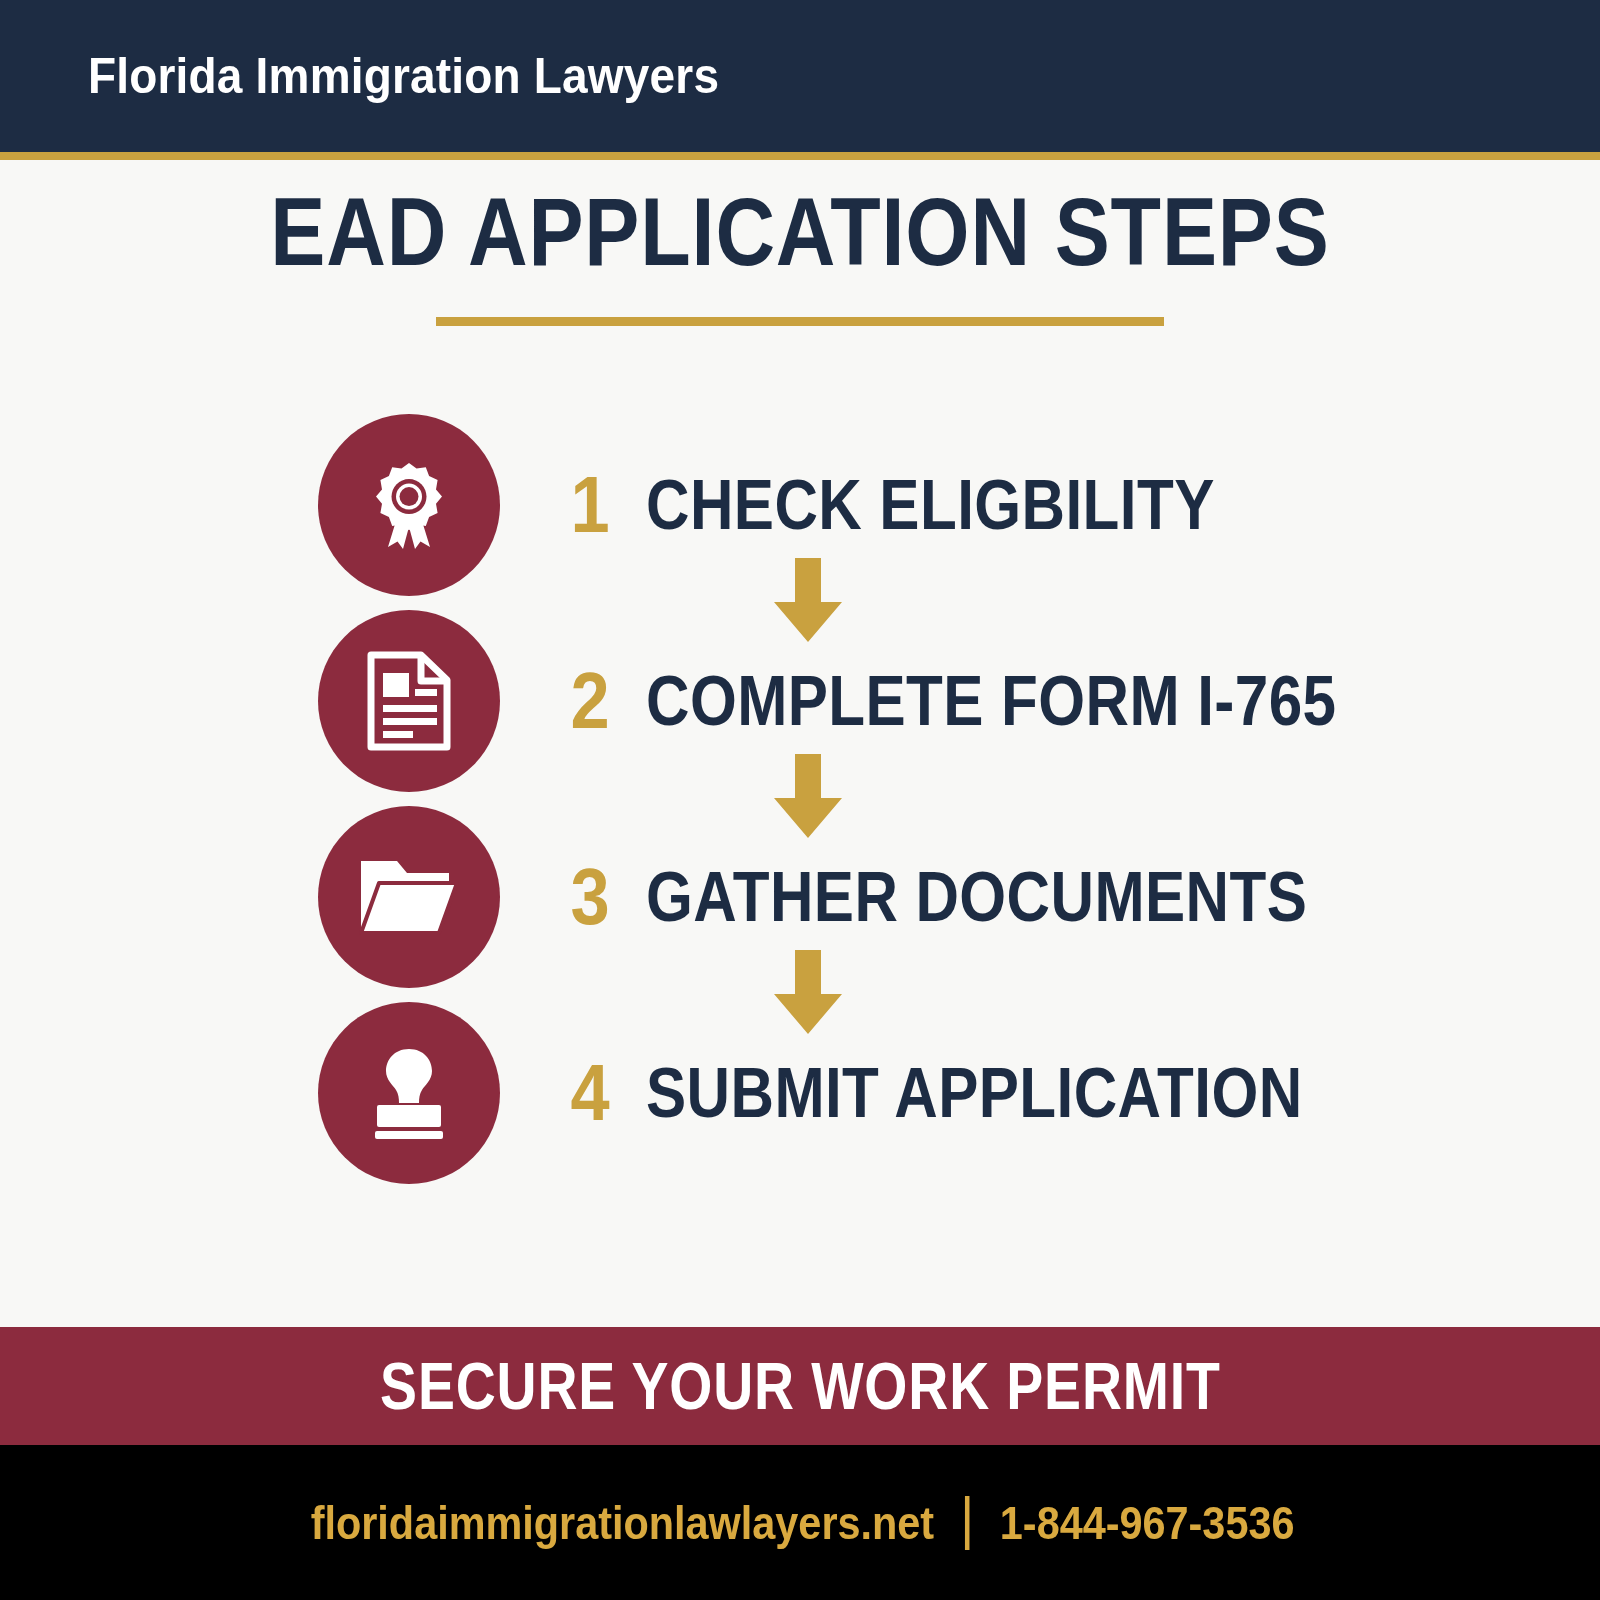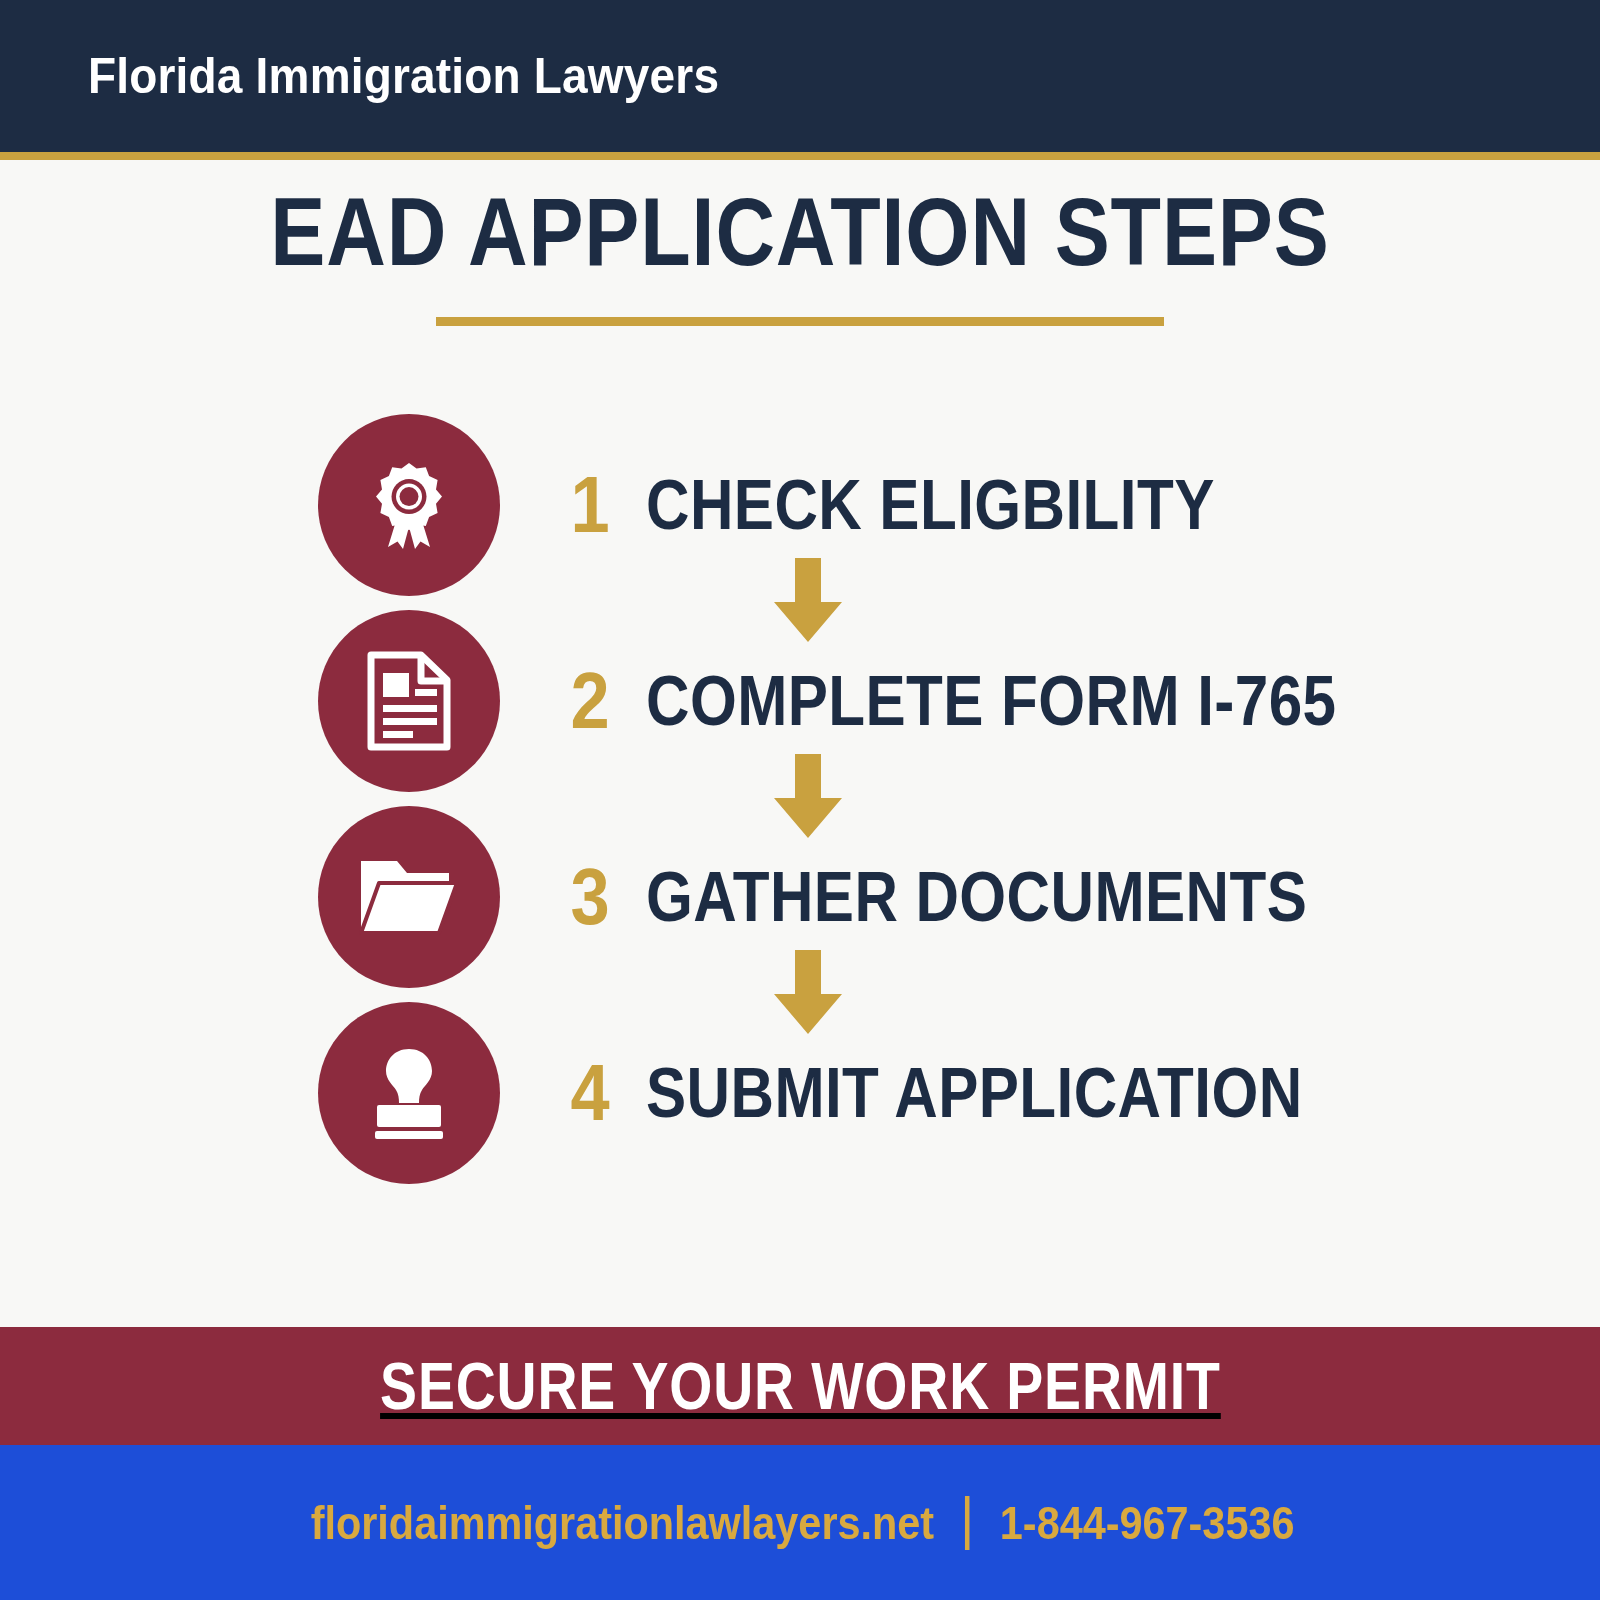--- a/index.html
+++ b/index.html
@@ -148,38 +148,37 @@
   .flow-arrow.a2 { top: 540px; }
 
   
   .cta-band {
     flex: 0 0 auto;
     height: 118px;
     background: #8c2b3e;
     display: flex;
     align-items: center;
     justify-content: center;
-    text-decoration: underline;
   }
   .cta-text {
     color: #ffffff;
     font-family: "Liberation Sans Narrow", "Liberation Sans", sans-serif;
     font-size: 66px;
     font-weight: bold;
     letter-spacing: 1px;
     transform: scaleX(0.84);
     white-space: nowrap;
     line-height: 1;
   }
 
   
   .footer-bar {
     flex: 0 0 auto;
     height: 155px;
-    background: #1d4ed8;
+    background: #000000;
     display: flex;
     align-items: center;
     justify-content: center;
     padding-left: 6px;
   }
   .footer-inner {
     display: flex;
     align-items: center;
     gap: 34px;
     transform: scaleX(0.9);

